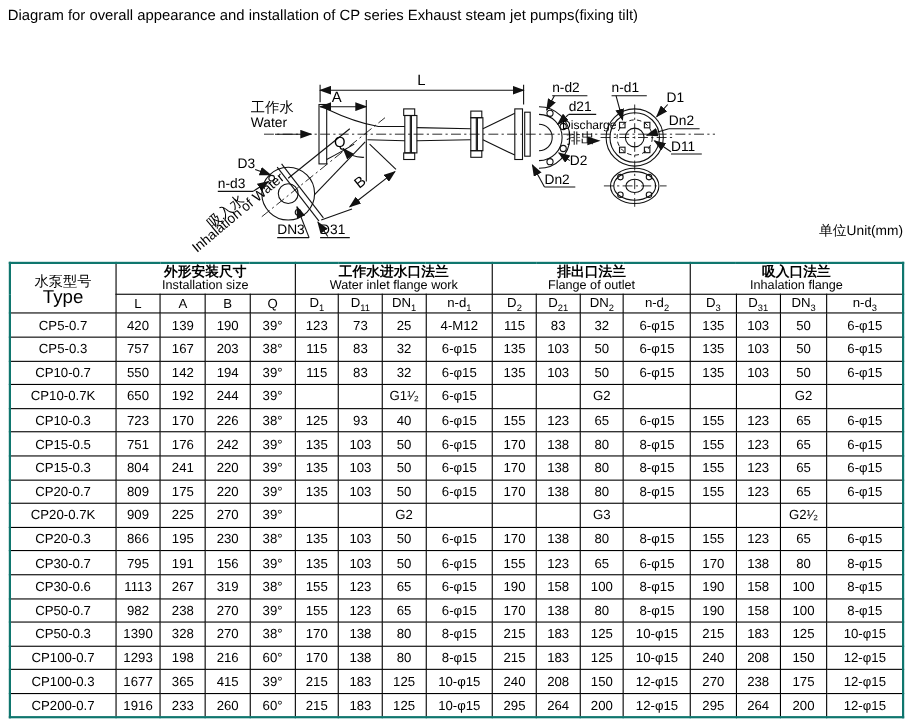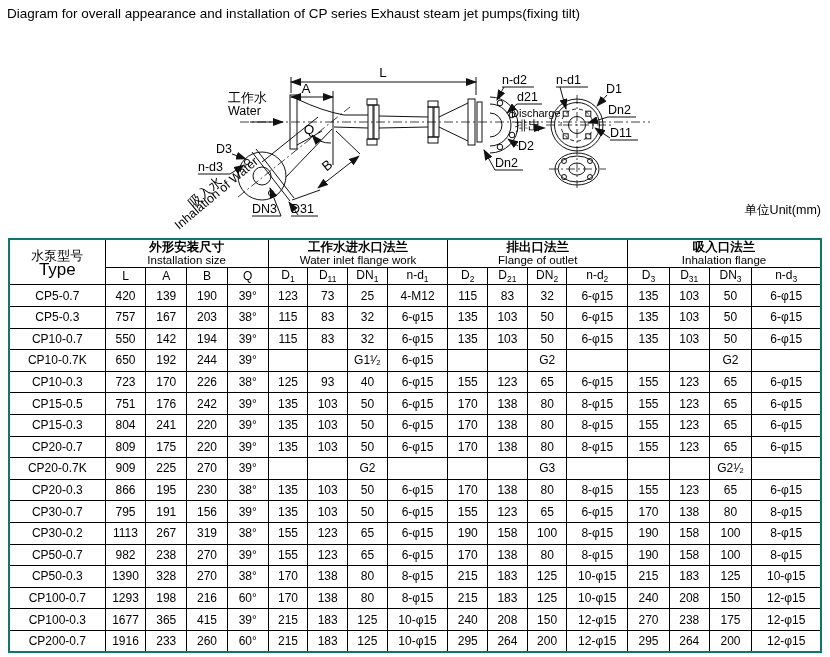--- a/index.html
+++ b/index.html
@@ -473,21 +473,21 @@
         <td>155</td>
         <td>123</td>
         <td>65</td>
         <td>6-φ15</td>
         <td>170</td>
         <td>138</td>
         <td>80</td>
         <td>8-φ15</td>
       </tr>
       <tr>
-        <td>CP30-0.2</td>
+        <td>CP30-0.6</td>
         <td>1113</td>
         <td>267</td>
         <td>319</td>
         <td>38°</td>
         <td>155</td>
         <td>123</td>
         <td>65</td>
         <td>6-φ15</td>
         <td>190</td>
         <td>158</td>

